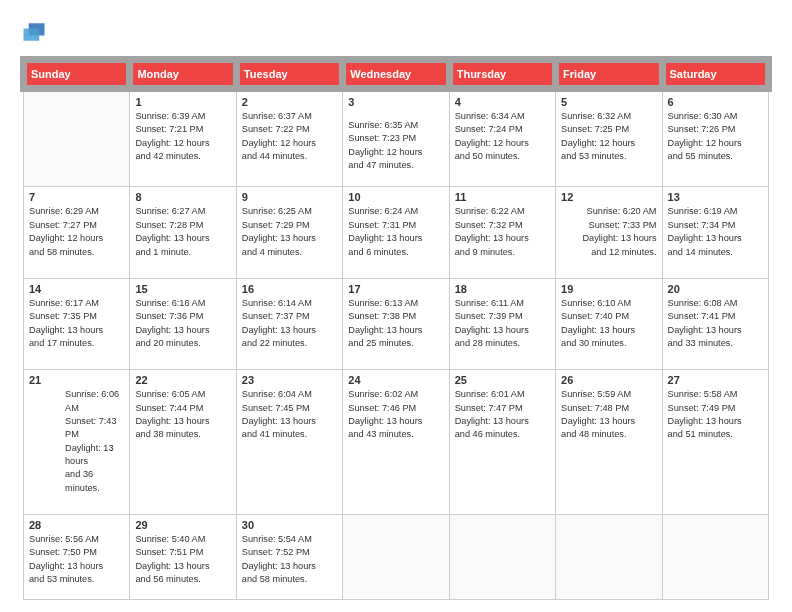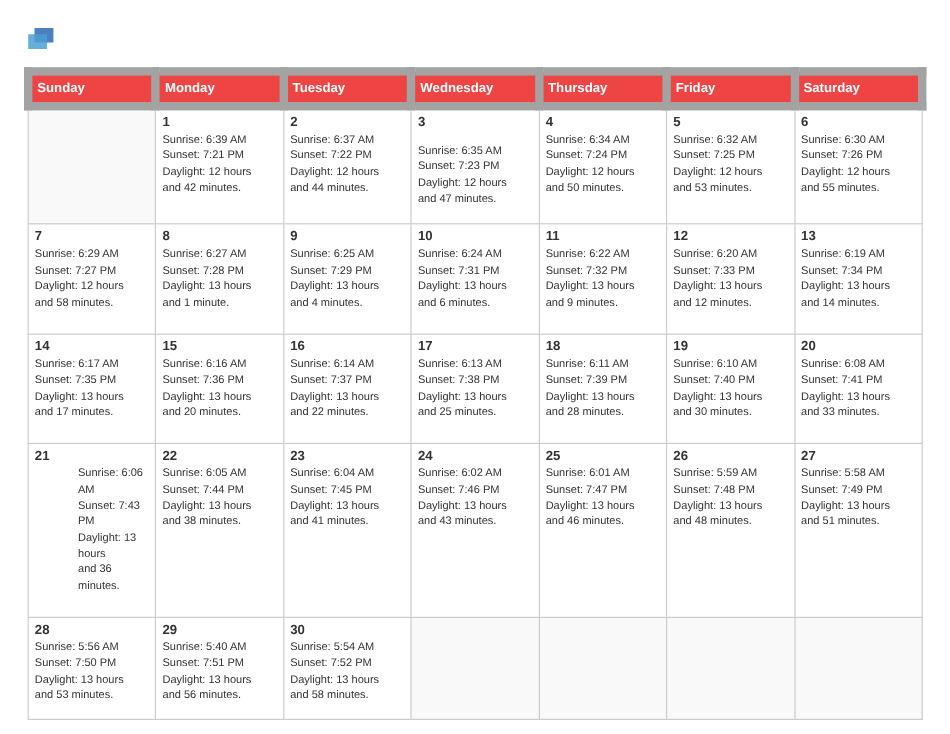--- a/index.html
+++ b/index.html
@@ -204,21 +204,21 @@
           </td>
           <td>
             <span class="day-num">11</span>
             <div class="day-info" style="white-space: pre-line;">Sunrise: 6:22 AM
 Sunset: 7:32 PM
 Daylight: 13 hours
 and 9 minutes.</div>
           </td>
           <td>
             <span class="day-num">12</span>
-            <div class="day-info" style="white-space: pre-line;">Sunrise: 6:20 AM
+            <div class="day-info" style="white-space: pre-line; text-align: right;">Sunrise: 6:20 AM
 Sunset: 7:33 PM
 Daylight: 13 hours
 and 12 minutes.</div>
           </td>
           <td>
             <span class="day-num">13</span>
             <div class="day-info" style="white-space: pre-line;">Sunrise: 6:19 AM
 Sunset: 7:34 PM
 Daylight: 13 hours
 and 14 minutes.</div>

